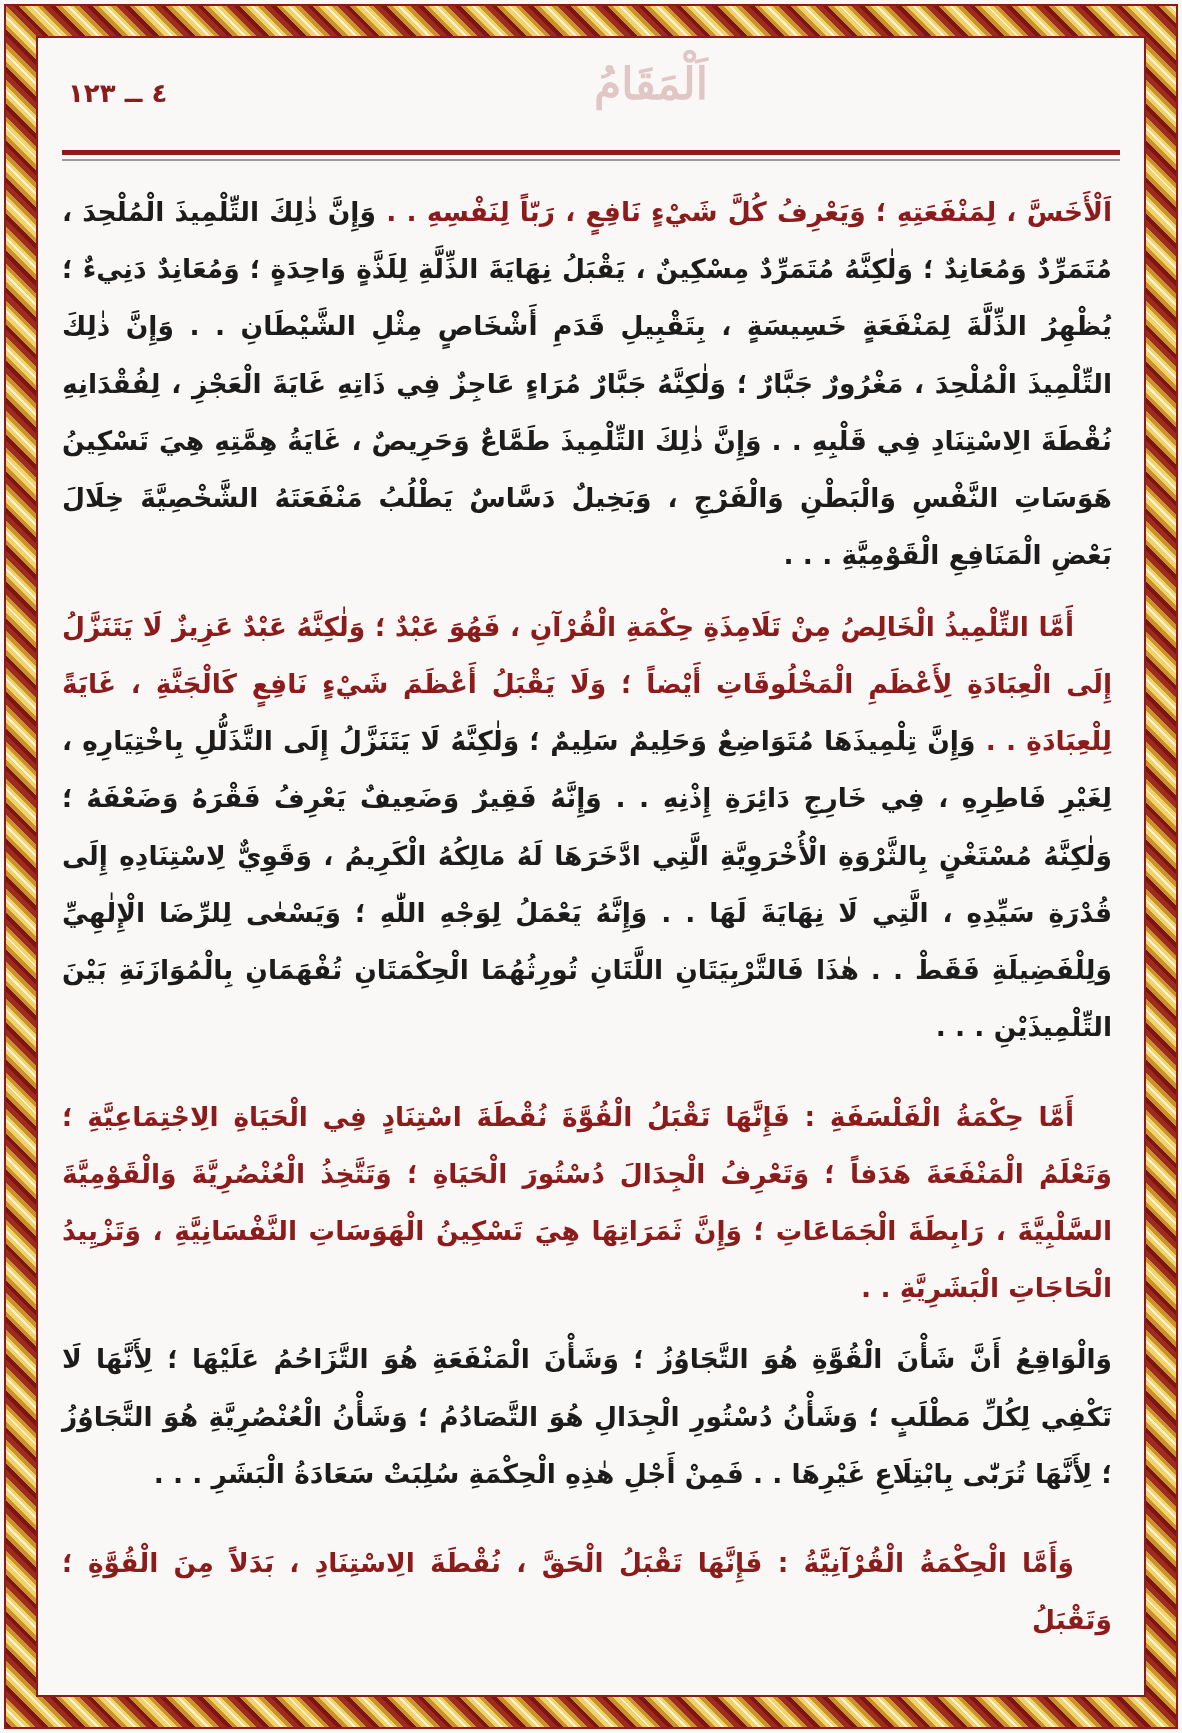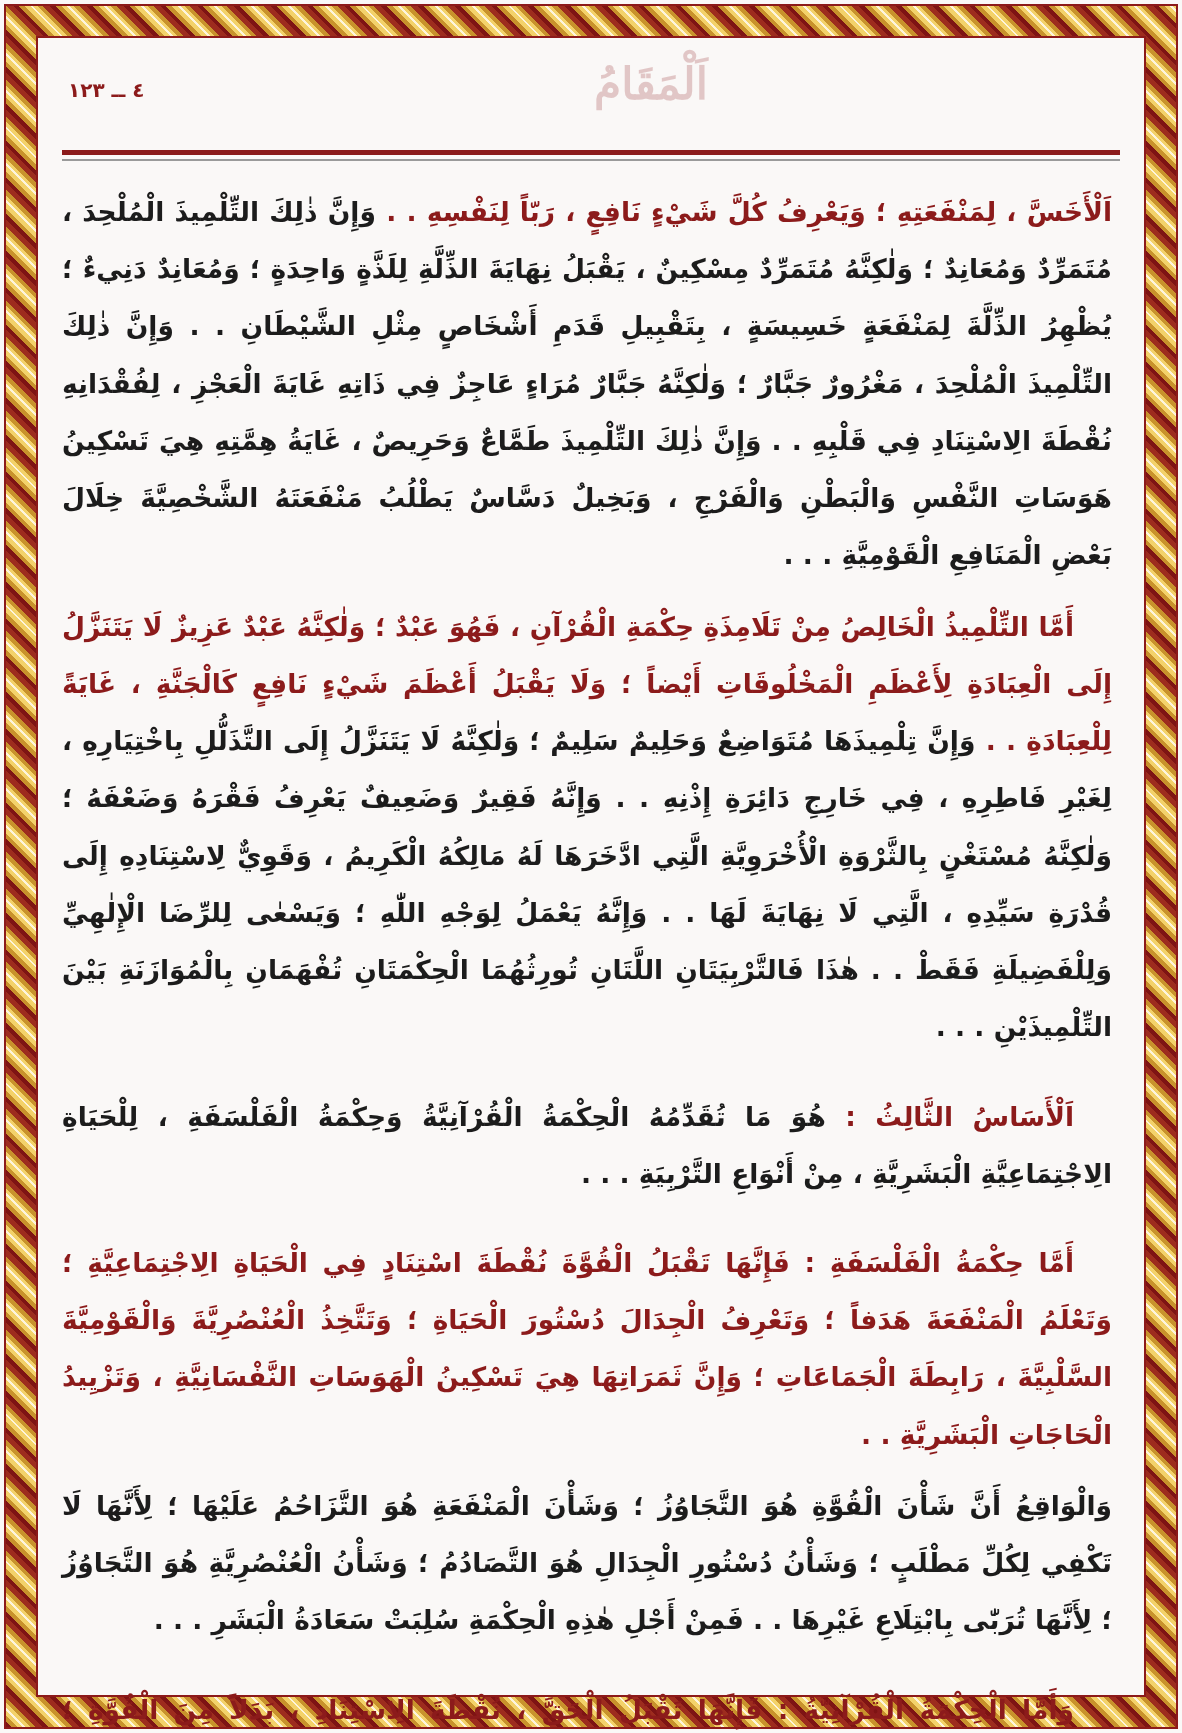--- a/index.html
+++ b/index.html
@@ -44,21 +44,21 @@
   }
   
   .header{
     position:relative;
     height:78px;
   }
   .page-num{
     position:absolute;
     left:6px;top:18px;
     direction:ltr;
-    font-size:20px;
+    font-size:26px;
     font-weight:bold;
     color:var(--accent);
     letter-spacing:2px;
   }
   .title-wrap{
     position:absolute;
     left:0;right:0;top:6px;
     text-align:center;
     height:64px;
     font-family:Liberation Serif, serif;
@@ -116,20 +116,19 @@
     </div>
 
     <div class="rules">
       <div class="rule-thick"></div>
       <div class="rule-thin"></div>
     </div>
 
     <div class="body-text">
         <p class=""><span class="seg-red">اَلْأَخَسَّ ، لِمَنْفَعَتِهِ ؛ وَيَعْرِفُ كُلَّ شَيْءٍ نَافِعٍ ، رَبّاً لِنَفْسِهِ . . </span><span class="seg-black">وَإِنَّ ذٰلِكَ التِّلْمِيذَ الْمُلْحِدَ ، مُتَمَرِّدٌ وَمُعَانِدٌ ؛ وَلٰكِنَّهُ مُتَمَرِّدٌ مِسْكِينٌ ، يَقْبَلُ نِهَايَةَ الذِّلَّةِ لِلَذَّةٍ وَاحِدَةٍ ؛ وَمُعَانِدٌ دَنِيءٌ ؛ يُظْهِرُ الذِّلَّةَ لِمَنْفَعَةٍ خَسِيسَةٍ ، بِتَقْبِيلِ قَدَمِ أَشْخَاصٍ مِثْلِ الشَّيْطَانِ . . وَإِنَّ ذٰلِكَ التِّلْمِيذَ الْمُلْحِدَ ، مَغْرُورٌ جَبَّارٌ ؛ وَلٰكِنَّهُ جَبَّارٌ مُرَاءٍ عَاجِزٌ فِي ذَاتِهِ غَايَةَ الْعَجْزِ ، لِفُقْدَانِهِ نُقْطَةَ الِاسْتِنَادِ فِي قَلْبِهِ . . وَإِنَّ ذٰلِكَ التِّلْمِيذَ طَمَّاعٌ وَحَرِيصٌ ، غَايَةُ هِمَّتِهِ هِيَ تَسْكِينُ هَوَسَاتِ النَّفْسِ وَالْبَطْنِ وَالْفَرْجِ ، وَبَخِيلٌ دَسَّاسٌ يَطْلُبُ مَنْفَعَتَهُ الشَّخْصِيَّةَ خِلَالَ بَعْضِ الْمَنَافِعِ الْقَوْمِيَّةِ . . .</span></p>
         <p class="indent "><span class="seg-red">أَمَّا التِّلْمِيذُ الْخَالِصُ مِنْ تَلَامِذَةِ حِكْمَةِ الْقُرْآنِ ، فَهُوَ عَبْدٌ ؛ وَلٰكِنَّهُ عَبْدٌ عَزِيزٌ لَا يَتَنَزَّلُ إِلَى الْعِبَادَةِ لِأَعْظَمِ الْمَخْلُوقَاتِ أَيْضاً ؛ وَلَا يَقْبَلُ أَعْظَمَ شَيْءٍ نَافِعٍ كَالْجَنَّةِ ، غَايَةً لِلْعِبَادَةِ . . </span><span class="seg-black">وَإِنَّ تِلْمِيذَهَا مُتَوَاضِعٌ وَحَلِيمٌ سَلِيمٌ ؛ وَلٰكِنَّهُ لَا يَتَنَزَّلُ إِلَى التَّذَلُّلِ بِاخْتِيَارِهِ ، لِغَيْرِ فَاطِرِهِ ، فِي خَارِجِ دَائِرَةِ إِذْنِهِ . . وَإِنَّهُ فَقِيرٌ وَضَعِيفٌ يَعْرِفُ فَقْرَهُ وَضَعْفَهُ ؛ وَلٰكِنَّهُ مُسْتَغْنٍ بِالثَّرْوَةِ الْأُخْرَوِيَّةِ الَّتِي ادَّخَرَهَا لَهُ مَالِكُهُ الْكَرِيمُ ، وَقَوِيٌّ لِاسْتِنَادِهِ إِلَى قُدْرَةِ سَيِّدِهِ ، الَّتِي لَا نِهَايَةَ لَهَا . . وَإِنَّهُ يَعْمَلُ لِوَجْهِ اللّٰهِ ؛ وَيَسْعٰى لِلرِّضَا الْإِلٰهِيِّ وَلِلْفَضِيلَةِ فَقَطْ . . هٰذَا فَالتَّرْبِيَتَانِ اللَّتَانِ تُورِثُهُمَا الْحِكْمَتَانِ تُفْهَمَانِ بِالْمُوَازَنَةِ بَيْنَ التِّلْمِيذَيْنِ . . .</span></p>
-        <p class="indent gap-before"><span class="seg-red">اَلْأَسَاسُ الثَّالِثُ : </span><span class="seg-black">هُوَ مَا تُقَدِّمُهُ الْحِكْمَةُ الْقُرْآنِيَّةُ وَحِكْمَةُ الْفَلْسَفَةِ ، لِلْحَيَاةِ الِاجْتِمَاعِيَّةِ الْبَشَرِيَّةِ ، مِنْ أَنْوَاعِ التَّرْبِيَةِ . . .</span></p>
         <p class="indent gap-before"><span class="seg-red">أَمَّا حِكْمَةُ الْفَلْسَفَةِ : فَإِنَّهَا تَقْبَلُ الْقُوَّةَ نُقْطَةَ اسْتِنَادٍ فِي الْحَيَاةِ الِاجْتِمَاعِيَّةِ ؛ وَتَعْلَمُ الْمَنْفَعَةَ هَدَفاً ؛ وَتَعْرِفُ الْجِدَالَ دُسْتُورَ الْحَيَاةِ ؛ وَتَتَّخِذُ الْعُنْصُرِيَّةَ وَالْقَوْمِيَّةَ السَّلْبِيَّةَ ، رَابِطَةَ الْجَمَاعَاتِ ؛ وَإِنَّ ثَمَرَاتِهَا هِيَ تَسْكِينُ الْهَوَسَاتِ النَّفْسَانِيَّةِ ، وَتَزْيِيدُ الْحَاجَاتِ الْبَشَرِيَّةِ . .</span></p>
         <p class=""><span class="seg-black">وَالْوَاقِعُ أَنَّ شَأْنَ الْقُوَّةِ هُوَ التَّجَاوُزُ ؛ وَشَأْنَ الْمَنْفَعَةِ هُوَ التَّزَاحُمُ عَلَيْهَا ؛ لِأَنَّهَا لَا تَكْفِي لِكُلِّ مَطْلَبٍ ؛ وَشَأْنُ دُسْتُورِ الْجِدَالِ هُوَ التَّصَادُمُ ؛ وَشَأْنُ الْعُنْصُرِيَّةِ هُوَ التَّجَاوُزُ ؛ لِأَنَّهَا تُرَبّٰى بِابْتِلَاعِ غَيْرِهَا . . فَمِنْ أَجْلِ هٰذِهِ الْحِكْمَةِ سُلِبَتْ سَعَادَةُ الْبَشَرِ . . .</span></p>
         <p class="indent gap-before"><span class="seg-red">وَأَمَّا الْحِكْمَةُ الْقُرْآنِيَّةُ : فَإِنَّهَا تَقْبَلُ الْحَقَّ ، نُقْطَةَ الِاسْتِنَادِ ، بَدَلاً مِنَ الْقُوَّةِ ؛ وَتَقْبَلُ</span></p>
       </div>
 
   </div>
 </div>
 
 </body></html>

